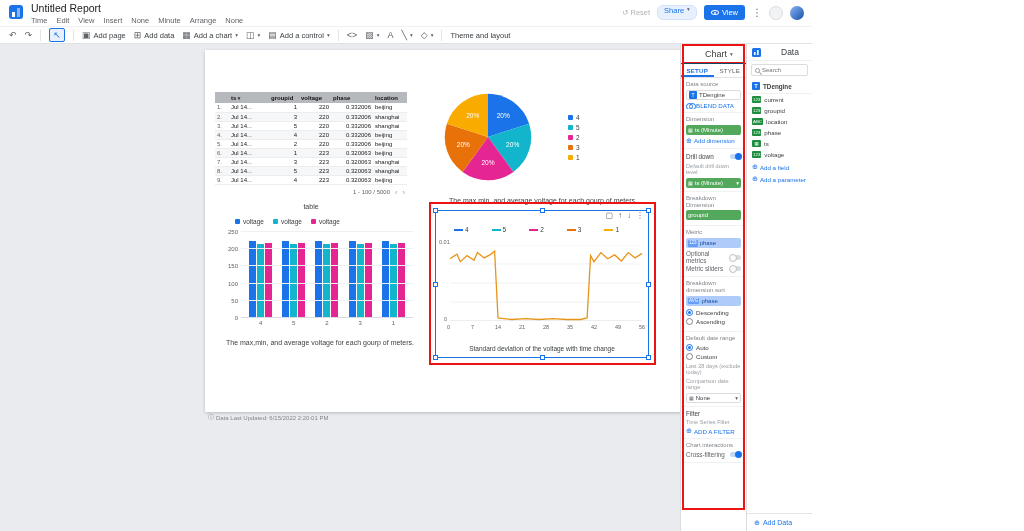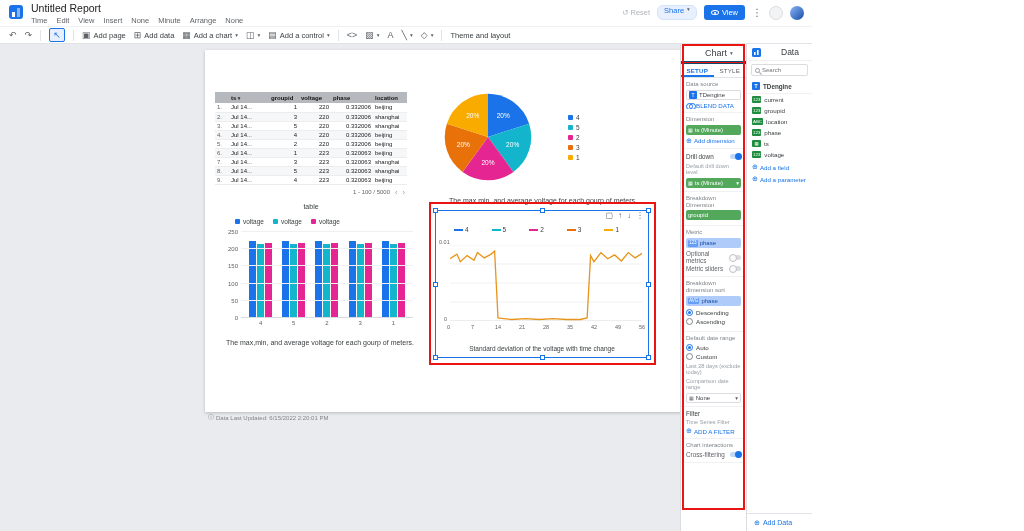--- a/index.html
+++ b/index.html
@@ -89,21 +89,21 @@
 .ts-xlabels span{position:absolute;top:0}
 .ts-w .widget-caption{position:absolute;left:0;right:0;bottom:5px;font-size:6.5px}
 
 
 .anno{position:absolute;border:2px solid #ec1313;pointer-events:none;z-index:10}
 #anno-line{left:224px;top:152px;width:227px;height:163px}
 
 
 .chart-panel{width:66px;background:#fff;border-left:1px solid #dadce0;position:relative;font-size:6.3px;color:#5f6368;overflow:hidden}
 .cp-red-outer{position:absolute;left:1px;top:0;width:63px;height:466px;border:2px solid #ec1313;pointer-events:none;z-index:6}
-.cp-header{height:20px;display:flex;align-items:center;gap:3px;padding:0 21px;position:relative;border-bottom:3px solid #0c4a6e}
+.cp-header{height:20px;display:flex;align-items:center;gap:3px;padding:0 21px;position:relative;border-bottom:1px solid #0c4a6e}
 .cp-red-header{position:absolute;left:2px;top:1px;right:2px;height:18px;border:1.5px solid #ec1313;pointer-events:none}
 .cp-title{font-size:9px;color:#3c4043}
 .cp-header .caret{margin-left:auto}
 .cp-tabs{display:flex;border-bottom:1px solid #e0e3e7;height:14px}
 .cp-tab{flex:1;text-align:center;font-size:6.2px;line-height:14px;color:#5f6368;letter-spacing:.2px}
 .cp-tab.active{color:#1a73e8;border-bottom:2px solid #1a73e8;font-weight:bold}
 .cp-section{padding:3px 5px;border-bottom:1px solid #f0f1f2}
 .cp-label{font-size:6px;color:#80868b;margin-bottom:2px;line-height:1.15}
 .cp-strong{color:#3c4043;font-size:6.3px;margin-bottom:1px}
 .chip{display:flex;align-items:center;height:10px;border-radius:2px;font-size:6px;padding:0 2px;margin-bottom:2px;white-space:nowrap;overflow:hidden}

